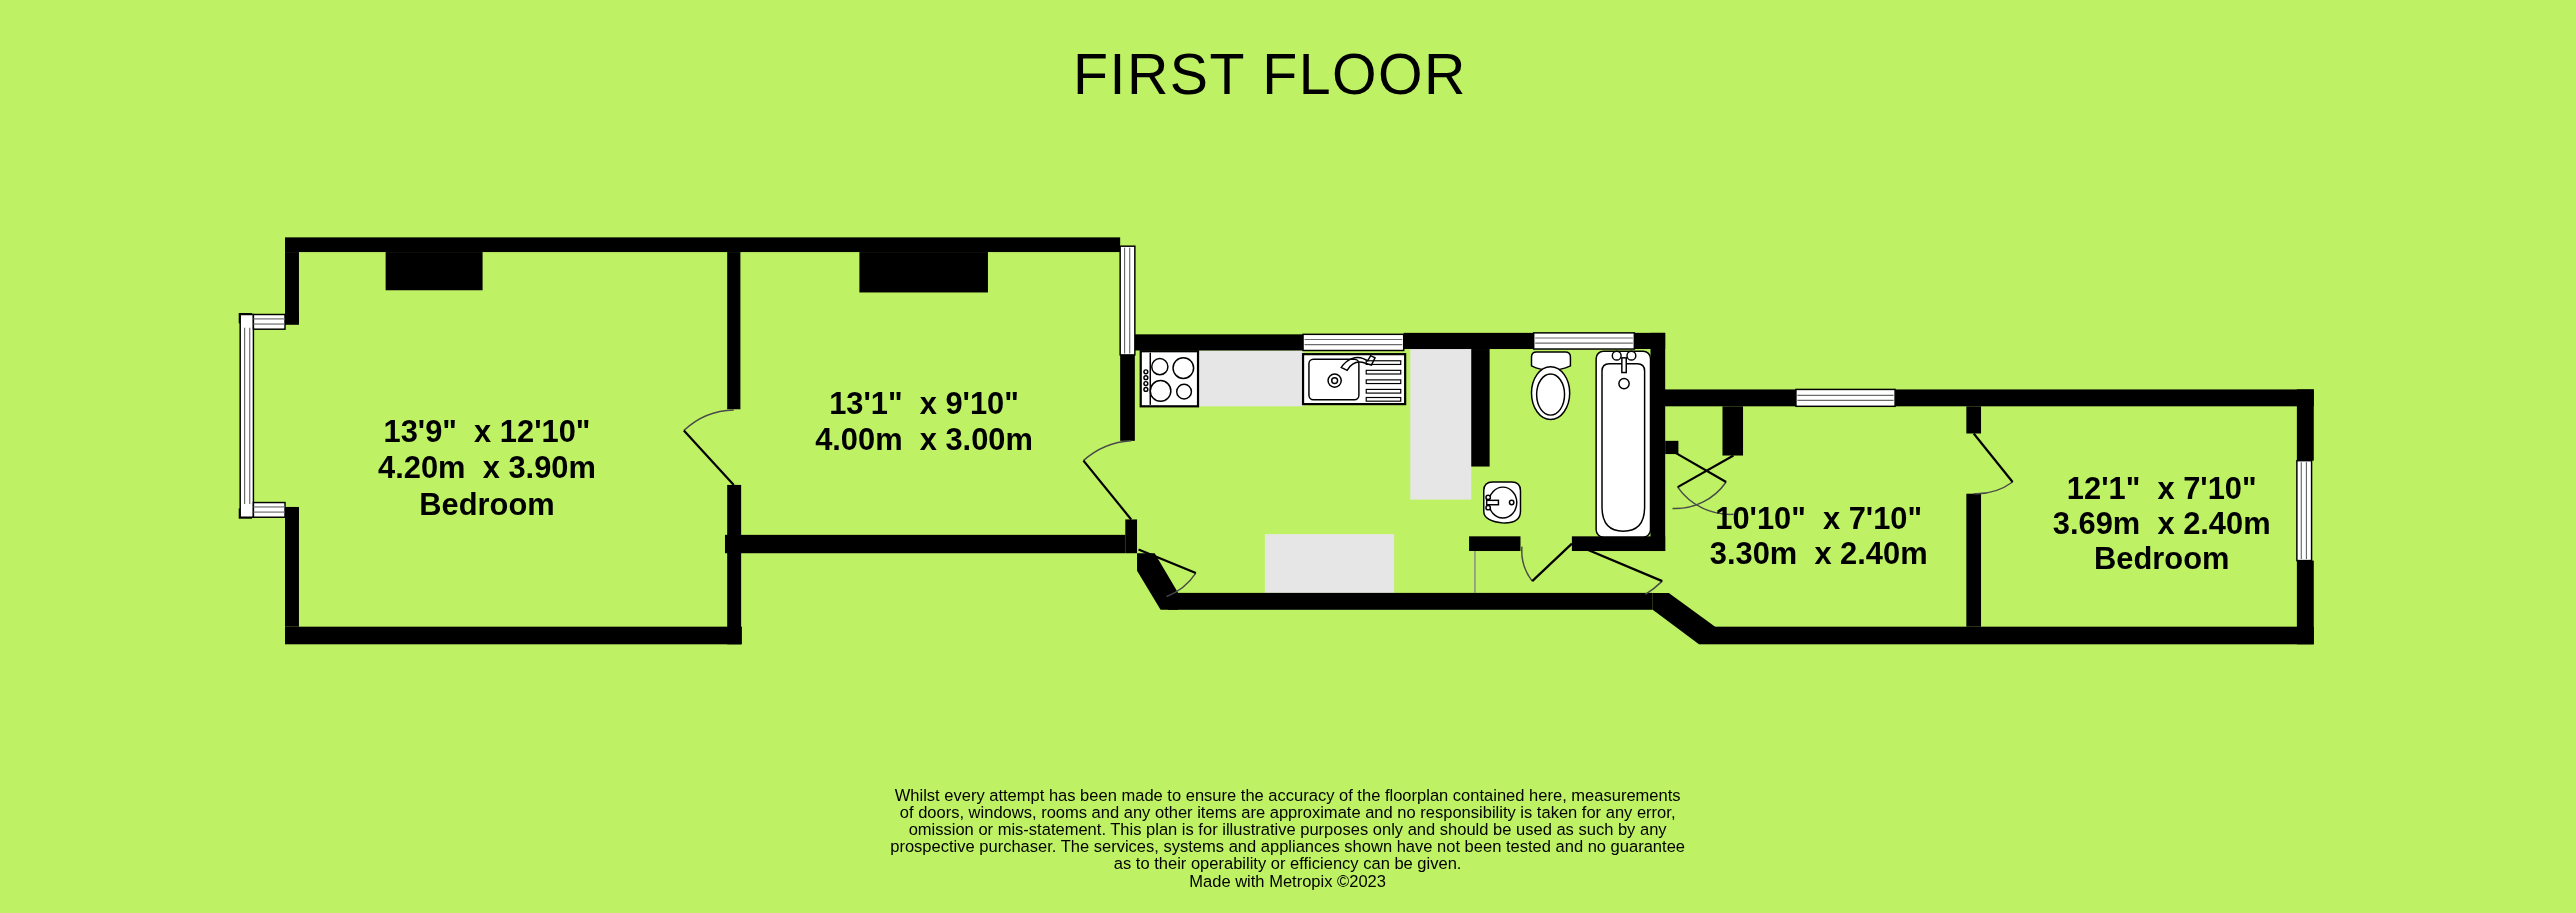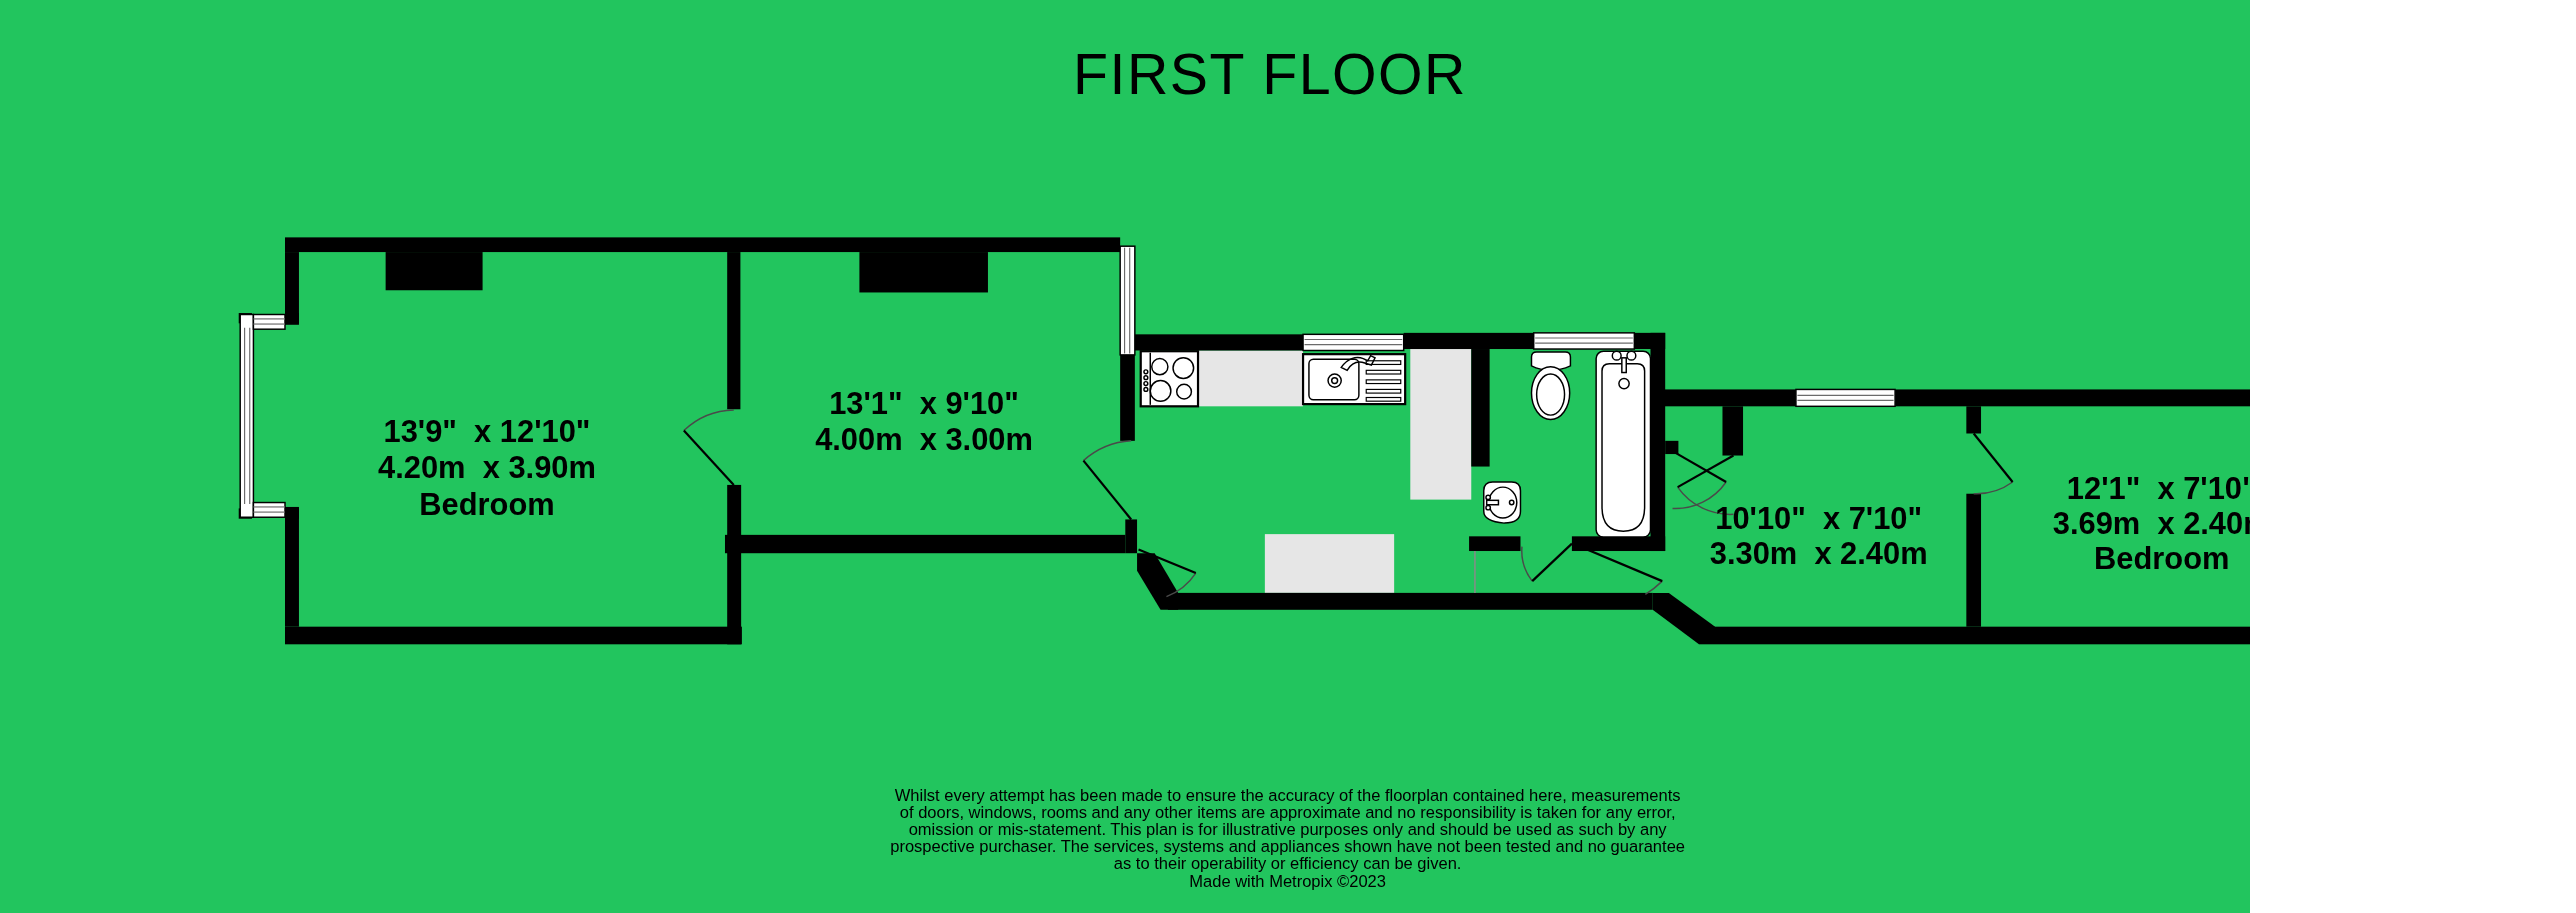--- a/index.html
+++ b/index.html
@@ -1,16 +1,16 @@
 <!DOCTYPE html>
 <html style="font-size:11.8px"><head>
 <meta charset="utf-8">
 <style>
   html,body{margin:0;padding:0;background:#ffffff;}
-  .page{position:relative;width:2250px;height:914px;background:#22c55e;overflow:hidden;}
+  .page{position:relative;width:2576px;height:914px;background:#bef264;overflow:hidden;}
   svg{display:block;}
   .plan-title{font-family:"Liberation Sans",sans-serif;font-size:78px;font-weight:400;fill:#000;letter-spacing:2px;text-anchor:middle;}
   .room-dims{font-family:"Liberation Sans",sans-serif;font-size:42px;font-weight:700;fill:#000;text-anchor:middle;}
   .disclaimer-line{font-family:"Liberation Sans",sans-serif;font-size:22.5px;font-weight:400;fill:#000;text-anchor:middle;}
   .wall{fill:#000000;stroke:none;}
   .win{fill:#ffffff;stroke:#000000;stroke-width:2;}
   .win-line{stroke:#6b6b6b;stroke-width:1.6;fill:none;}
   .arc{stroke:#4a4a4a;stroke-width:2;fill:none;}
   .leaf{stroke:#000000;stroke-width:3;fill:none;}
   .fixture{fill:#ffffff;stroke:#000000;stroke-width:3;}

